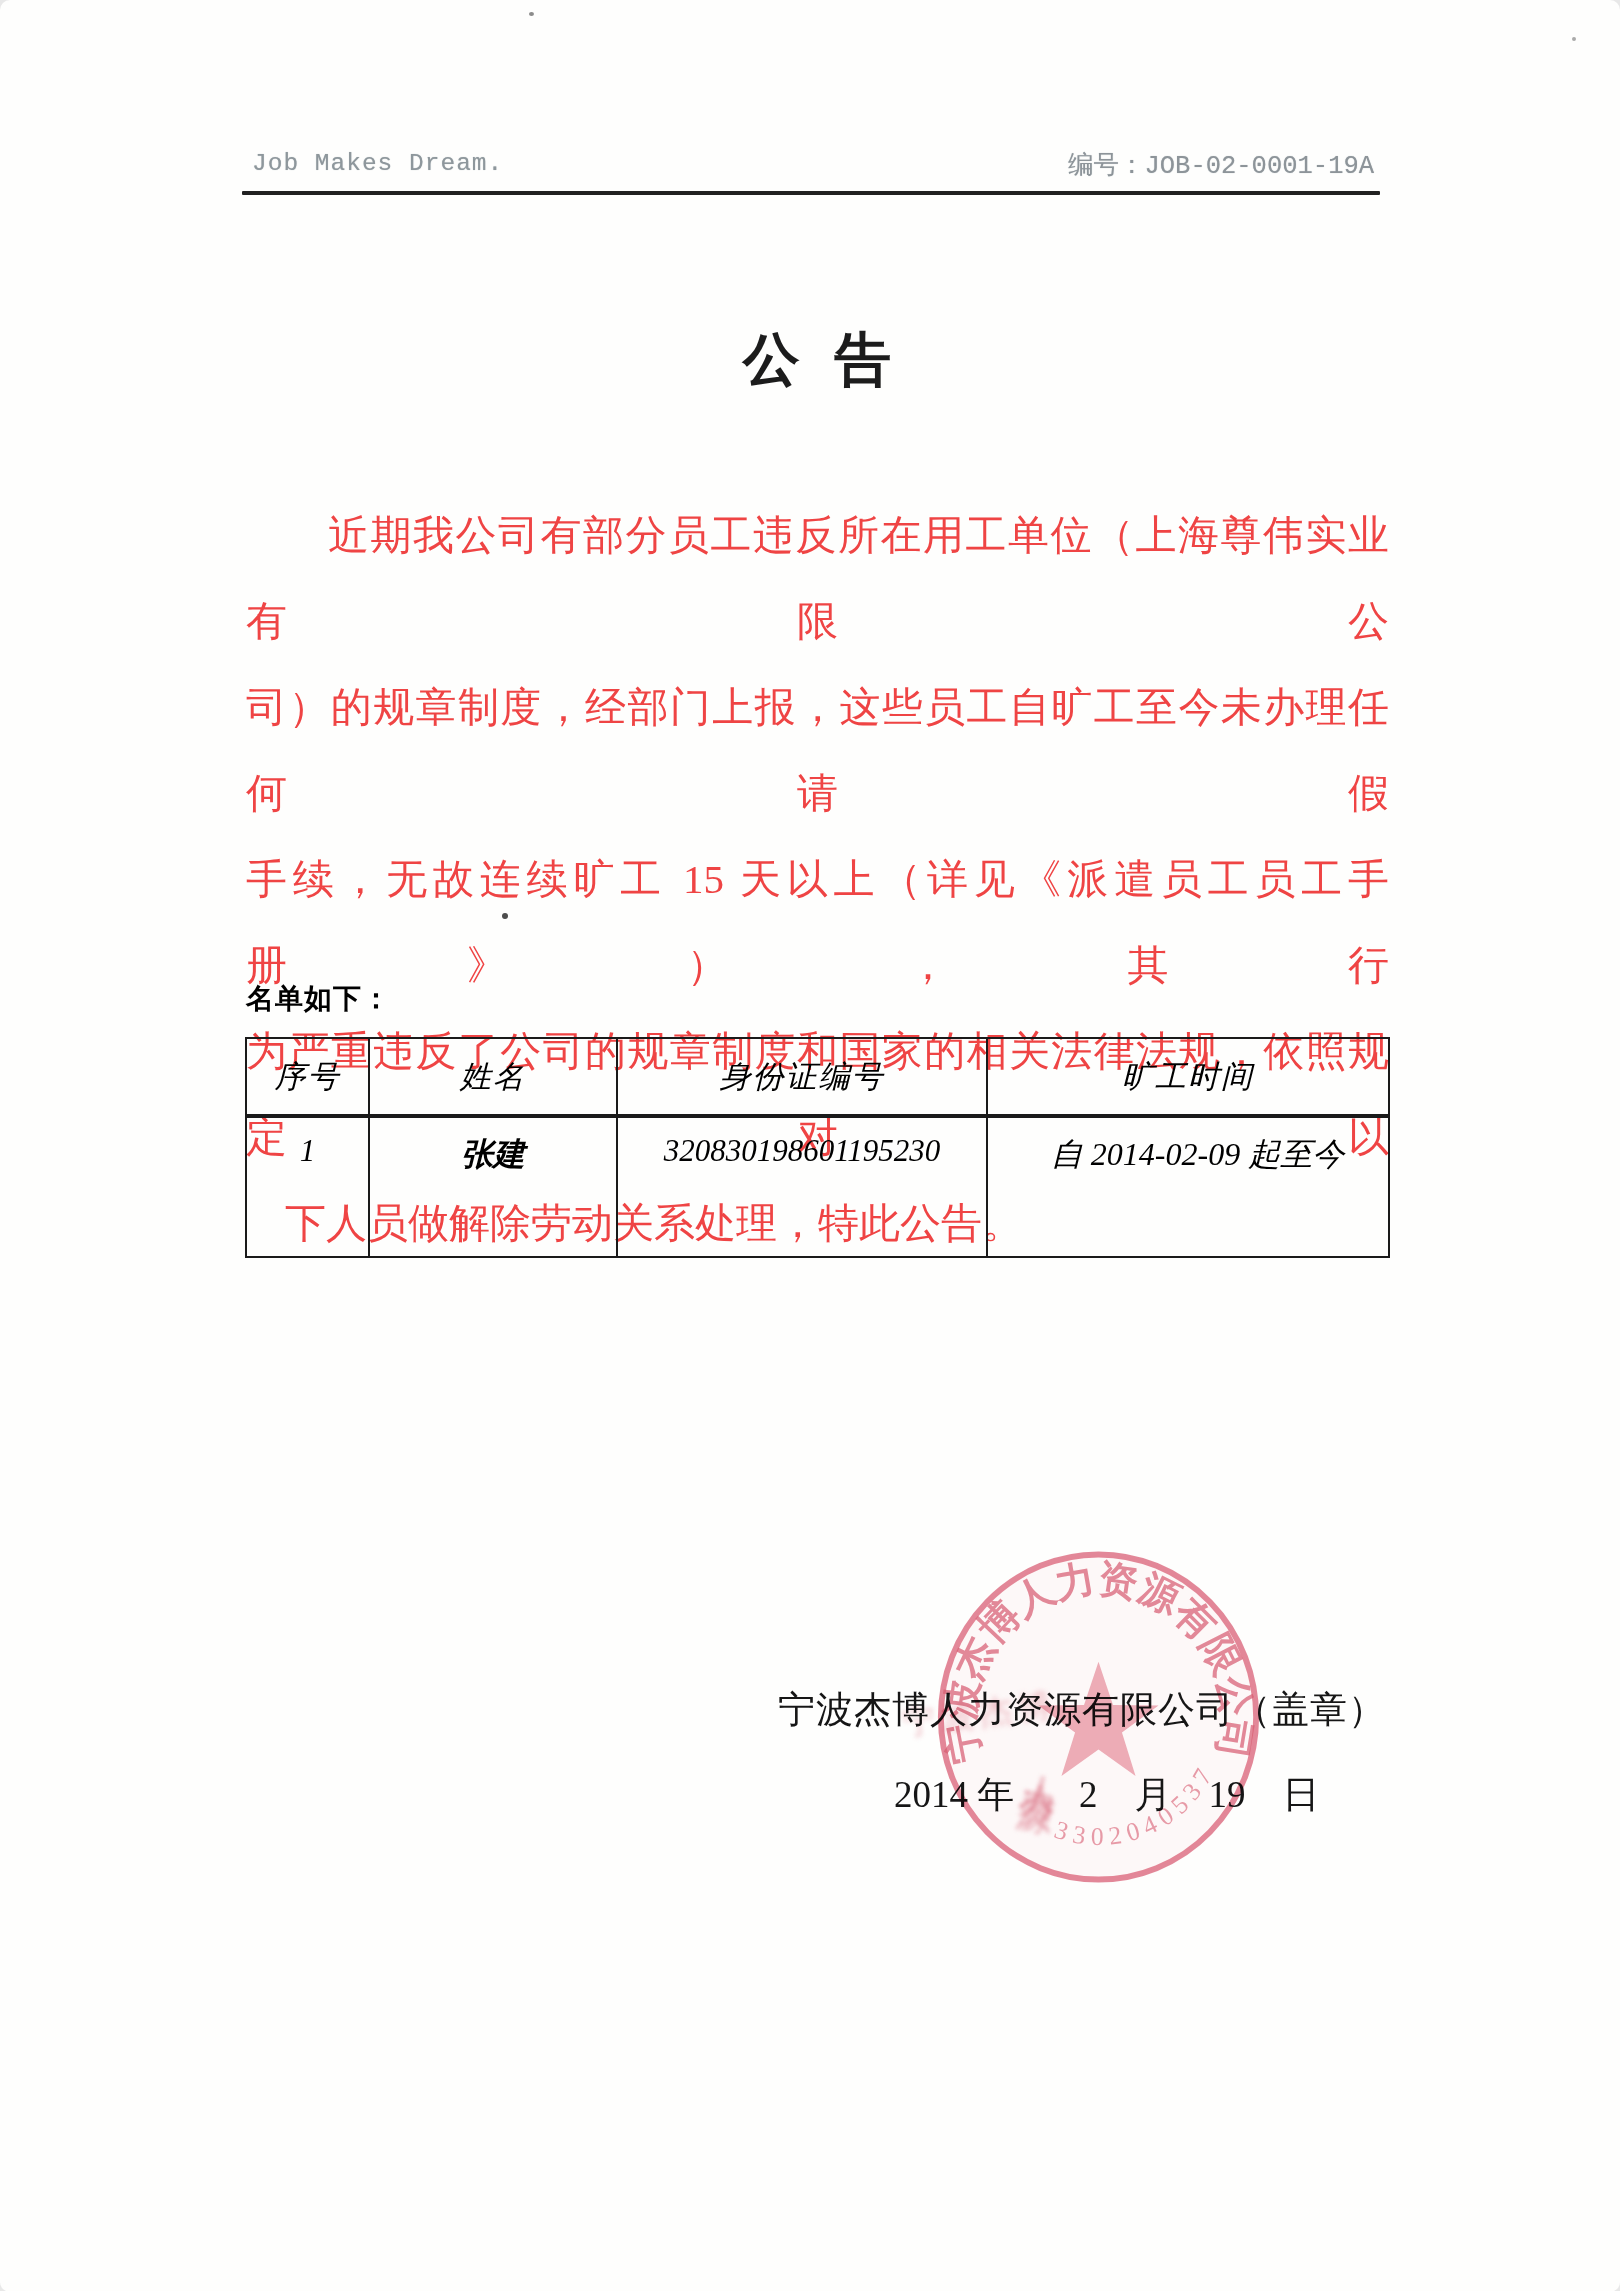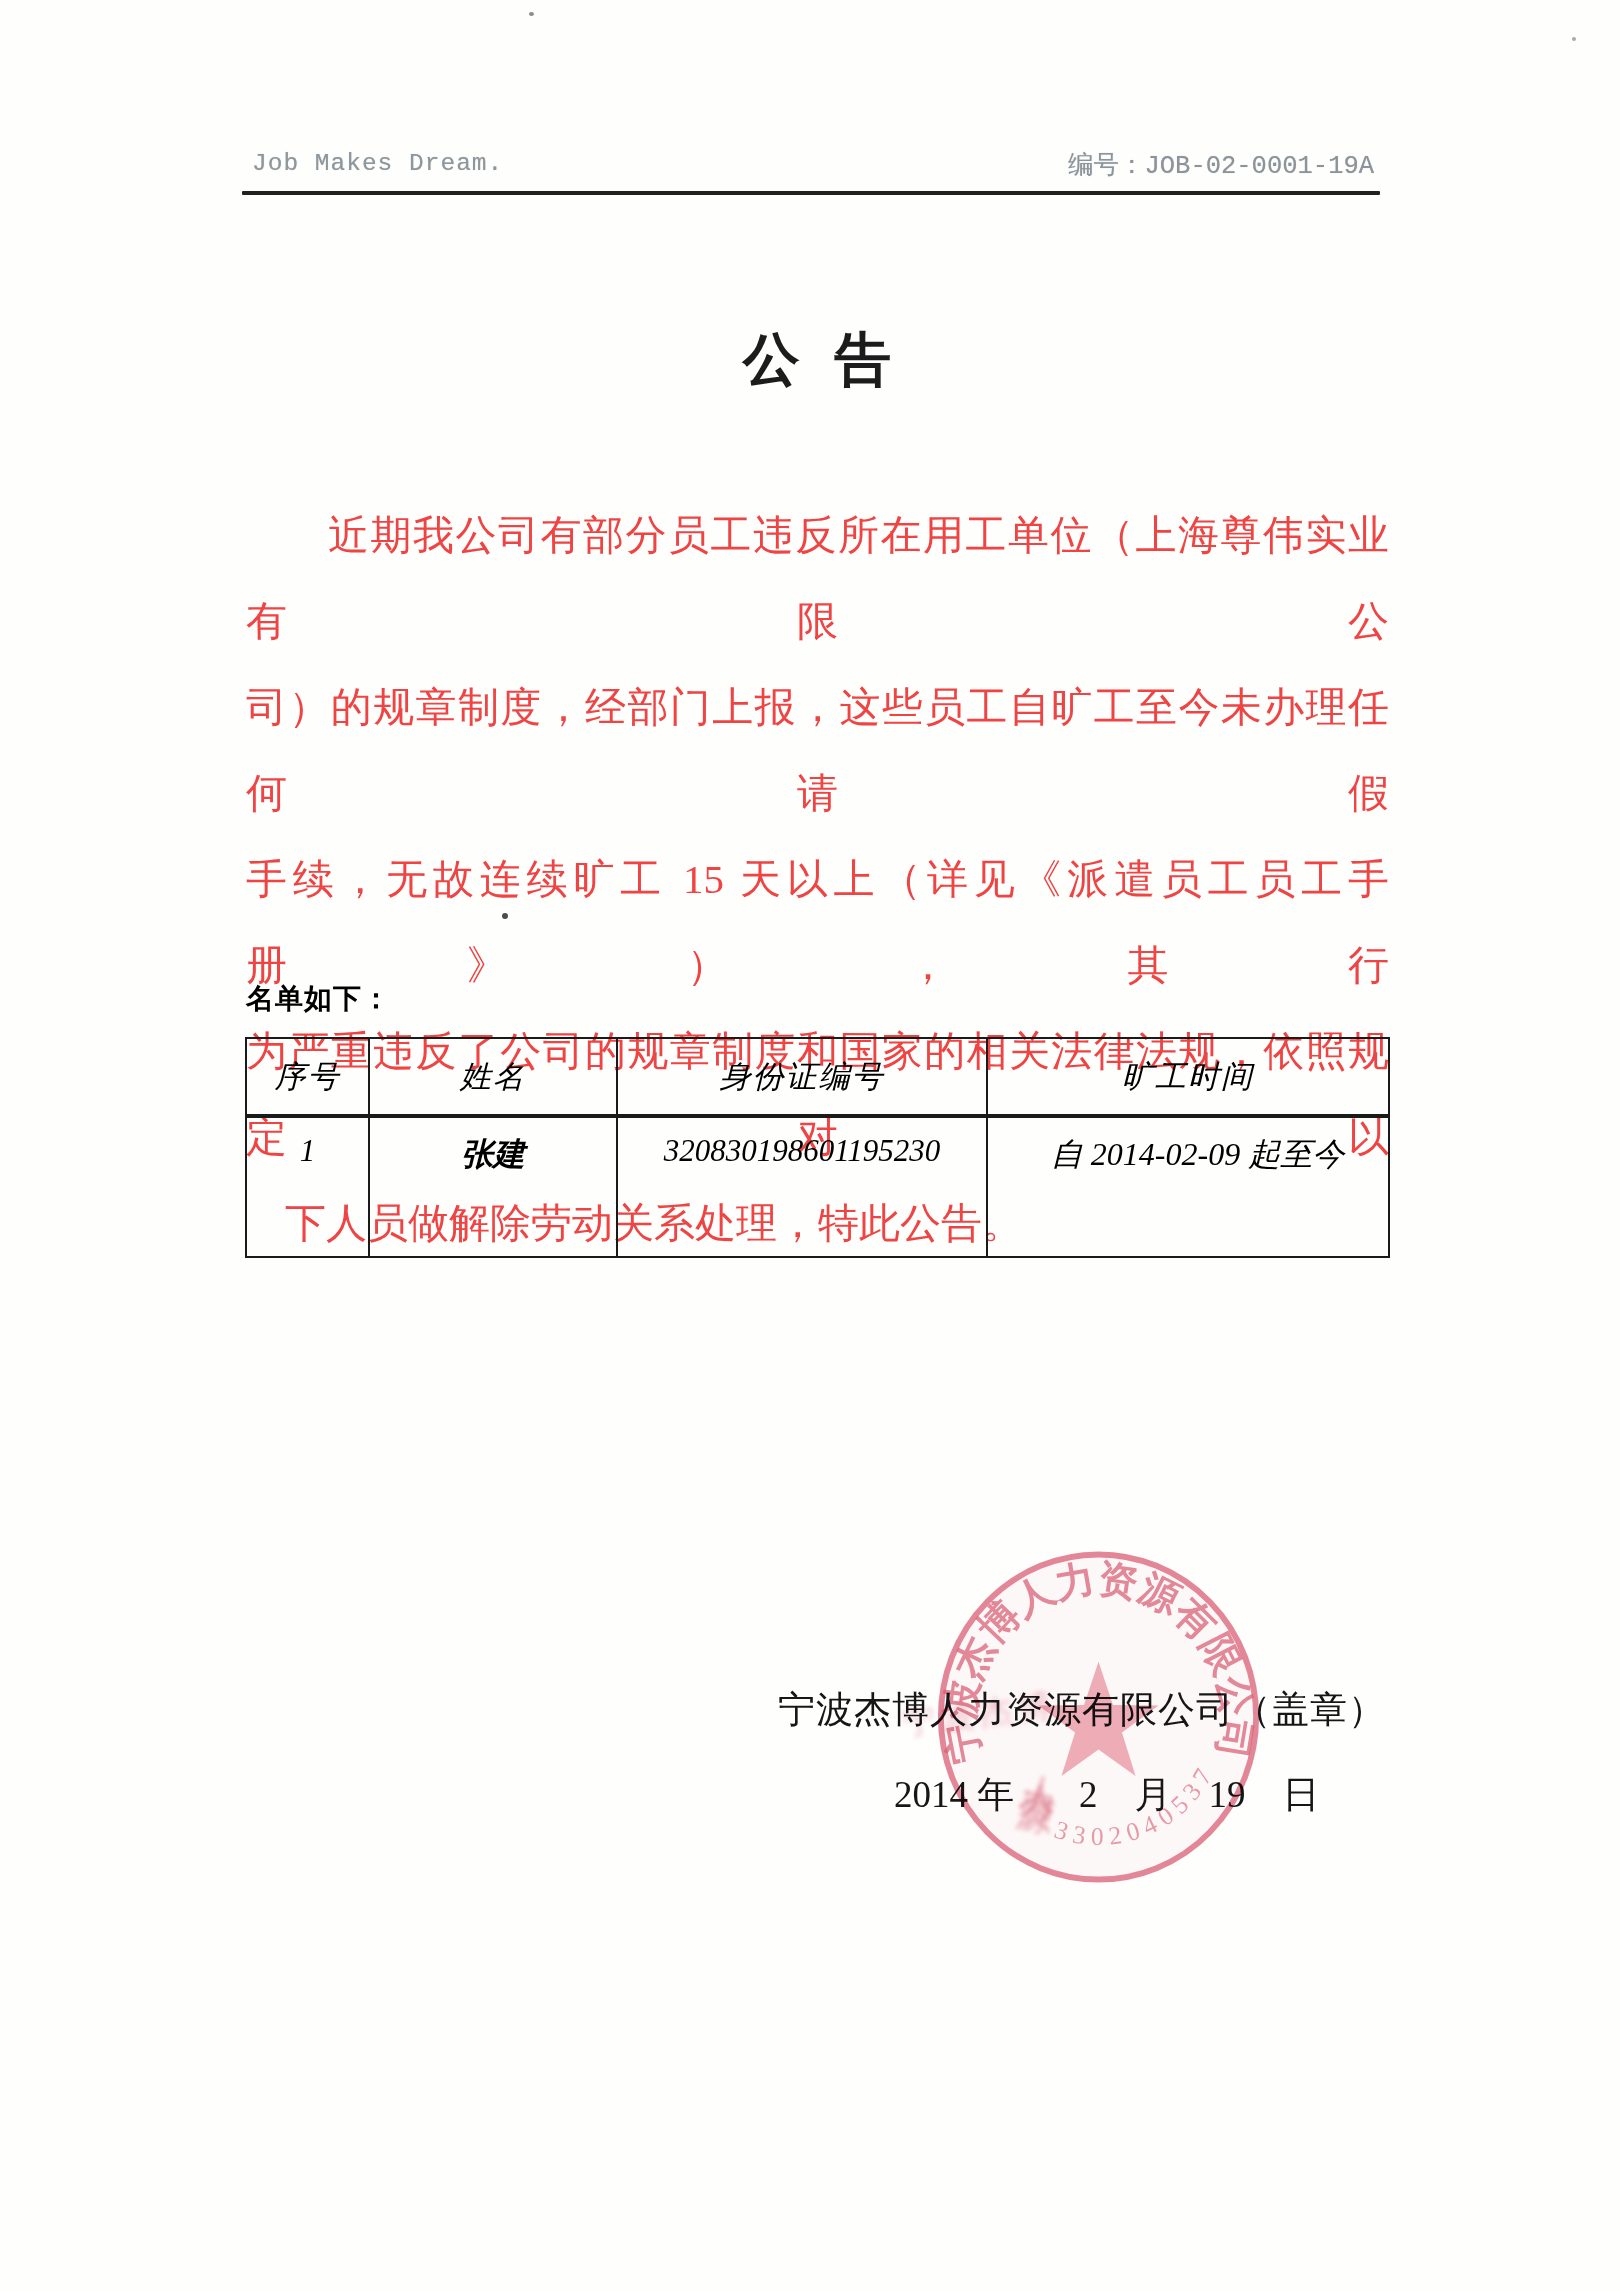--- a/index.html
+++ b/index.html
@@ -1,19 +1,19 @@
 <!DOCTYPE html>
 <html><head>
 <meta charset="utf-8">
 <style>
   html,body{margin:0;padding:0;background:#e8e8e8;}
   .page{
     position:relative;width:1620px;height:2292px;background:#fefefd;
     font-family:"Liberation Serif","DejaVu Serif",serif;color:#111;
-    overflow:hidden;margin:0 auto;
+    overflow:hidden;margin:0 auto;border-radius:10px;
   }
   
   .hdr-slogan{
     position:absolute;left:252px;top:150px;
     font-family:"Liberation Mono","DejaVu Sans Mono",monospace;
     font-size:24.5px;letter-spacing:1px;color:#8e979c;
     text-shadow:0 0 1px #b9c0c4;
   }
   .hdr-docno{
     position:absolute;left:1068px;top:147px;

